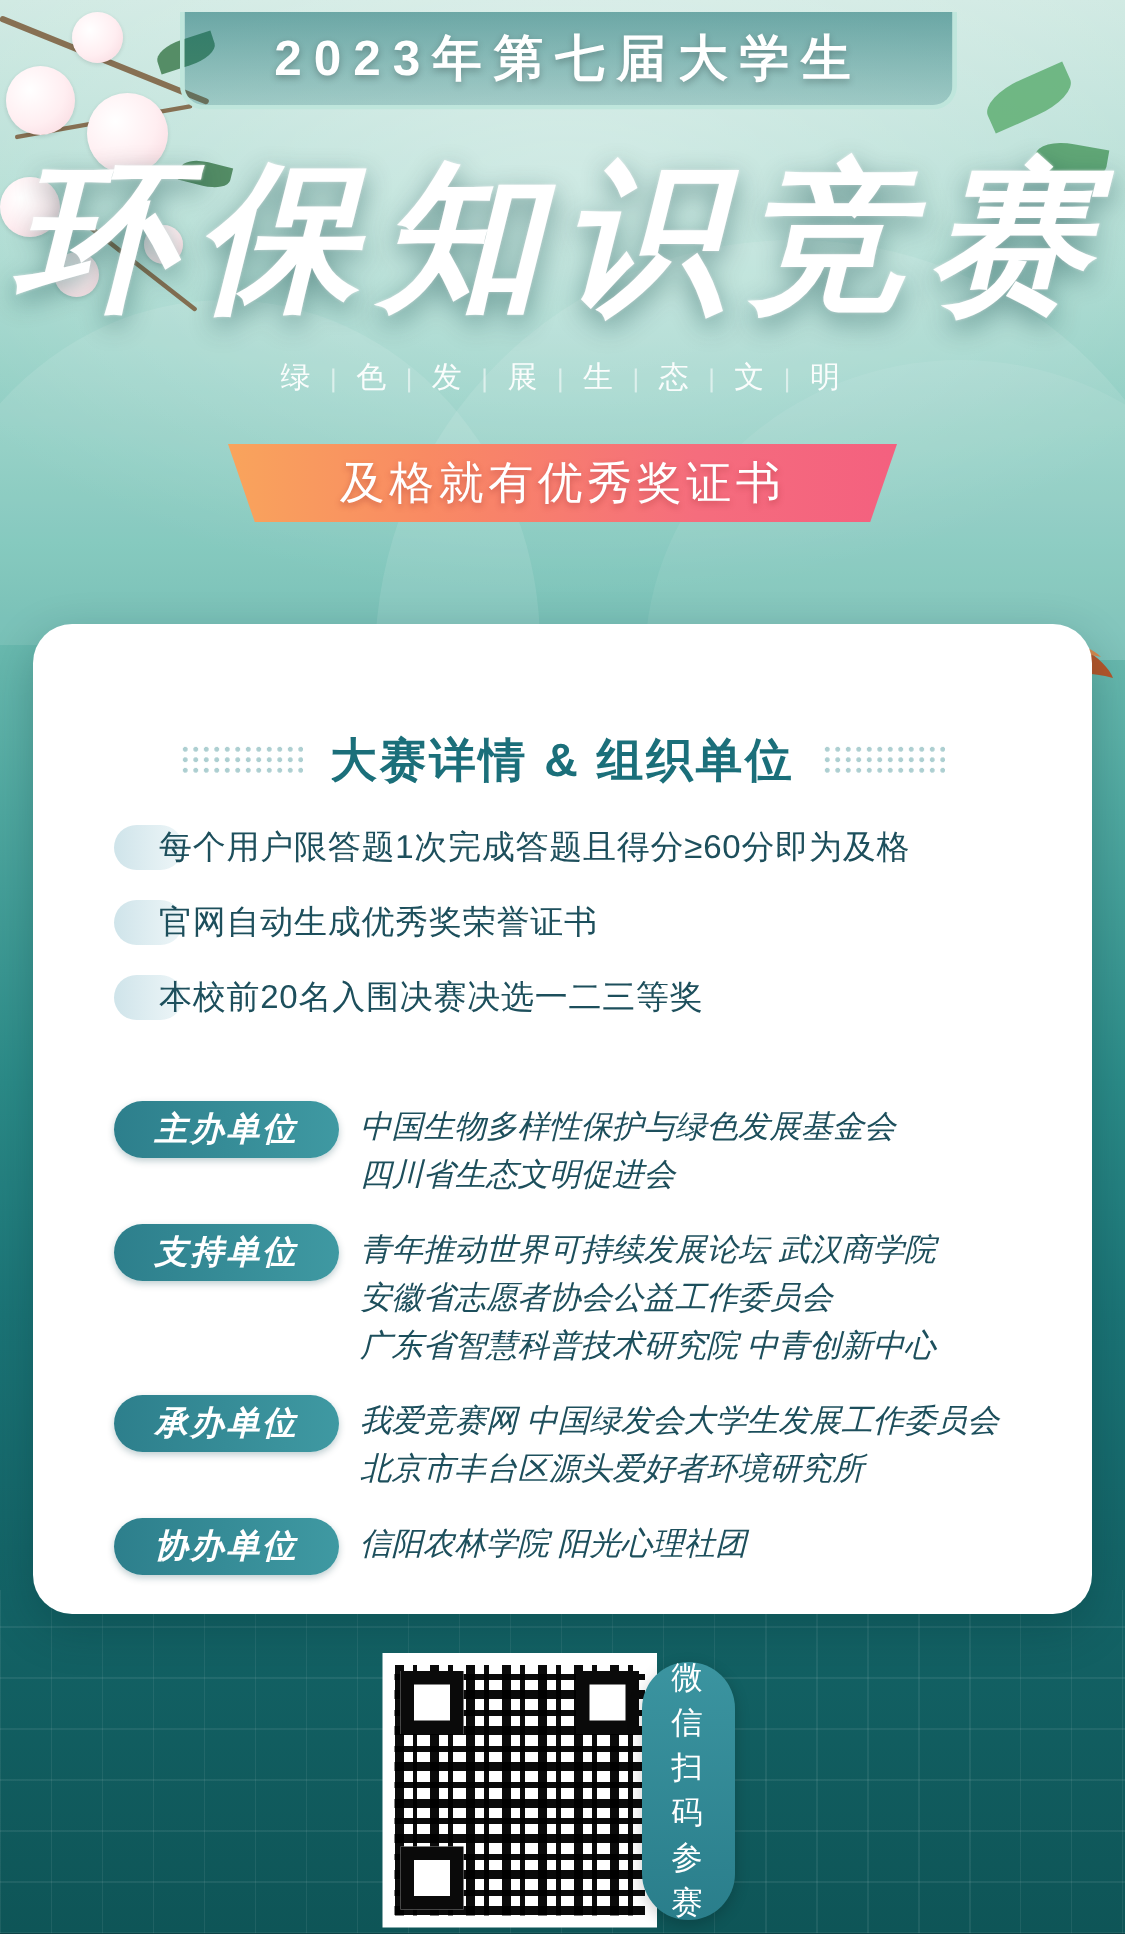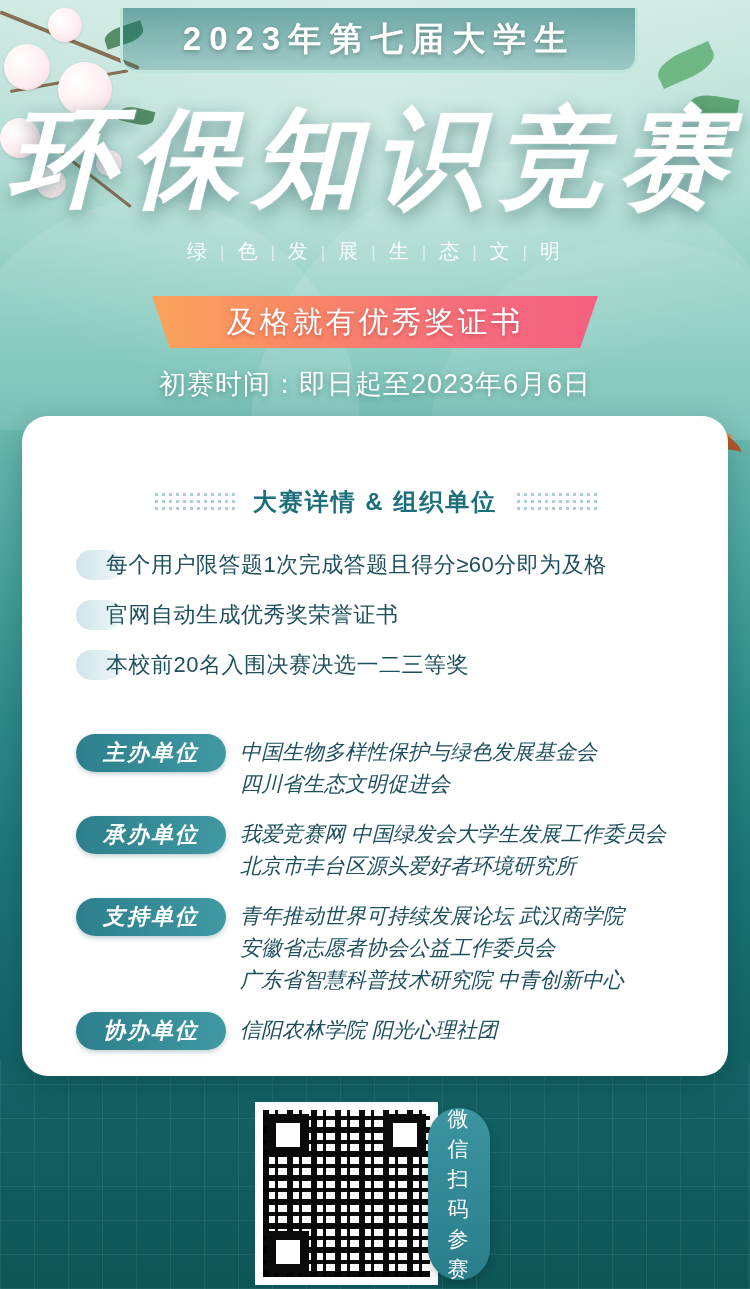--- a/index.html
+++ b/index.html
@@ -137,21 +137,21 @@
     gap: 18px;
   }
   .dots {
     width: 82px; height: 22px;
     background-image: radial-gradient(#9fc6c9 1.6px, rgba(0,0,0,0) 1.7px);
     background-size: 7px 7px;
     opacity: 0.85;
   }
   .card-title {
     color: #1b6f7a;
-    font-size: 24px;
+    font-size: 31px;
     font-weight: bold;
     letter-spacing: 2px;
     white-space: nowrap;
   }
 
   .rules {
     position: absolute;
     left: 36px; right: 28px; top: 110px;
   }
   .rule {
@@ -316,21 +316,20 @@
   <div class="title-main">环保知识竞赛</div>
 
   <div class="subtitle-row">
     <span>绿</span><span class="sep">|</span><span>色</span><span class="sep">|</span><span>发</span><span class="sep">|</span><span>展</span><span class="sep">|</span><span>生</span><span class="sep">|</span><span>态</span><span class="sep">|</span><span>文</span><span class="sep">|</span><span>明</span>
   </div>
 
   <div class="ribbon">
     <span>及格就有优秀奖证书</span>
   </div>
 
-  <div class="deadline">初赛时间：即日起至2023年6月6日</div>
 
   <div class="swallow">
     <svg viewBox="0 0 96 58" width="96" height="58">
       <path d="M6 30 C22 6, 54 2, 74 14 C84 20, 92 28, 94 34 C80 30, 66 30, 54 34 C40 39, 22 40, 6 30 Z" fill="#b5562a"></path>
       <path d="M30 32 C42 28, 58 28, 72 32 C60 44, 44 48, 30 44 Z" fill="#8c3c1c"></path>
       <path d="M60 12 C70 10, 80 14, 86 20 C76 18, 66 16, 60 12 Z" fill="#d88a4e"></path>
     </svg>
   </div>
 
   <div class="card">
@@ -361,33 +360,33 @@
 
         <div class="org">
           <div class="tag">主办单位</div>
           <div class="lines">
             <div>中国生物多样性保护与绿色发展基金会</div>
             <div>四川省生态文明促进会</div>
           </div>
         </div>
 
         <div class="org">
-          <div class="tag">承办单位</div>
-          <div class="lines">
-            <div>我爱竞赛网  中国绿发会大学生发展工作委员会</div>
-            <div>北京市丰台区源头爱好者环境研究所</div>
-          </div>
-        </div>
-
-        <div class="org">
           <div class="tag">支持单位</div>
           <div class="lines">
             <div>青年推动世界可持续发展论坛  武汉商学院</div>
             <div>安徽省志愿者协会公益工作委员会</div>
             <div>广东省智慧科普技术研究院  中青创新中心</div>
+          </div>
+        </div>
+
+        <div class="org">
+          <div class="tag">承办单位</div>
+          <div class="lines">
+            <div>我爱竞赛网  中国绿发会大学生发展工作委员会</div>
+            <div>北京市丰台区源头爱好者环境研究所</div>
           </div>
         </div>
 
         <div class="org">
           <div class="tag">协办单位</div>
           <div class="lines">
             <div>信阳农林学院  阳光心理社团</div>
           </div>
         </div>
 

